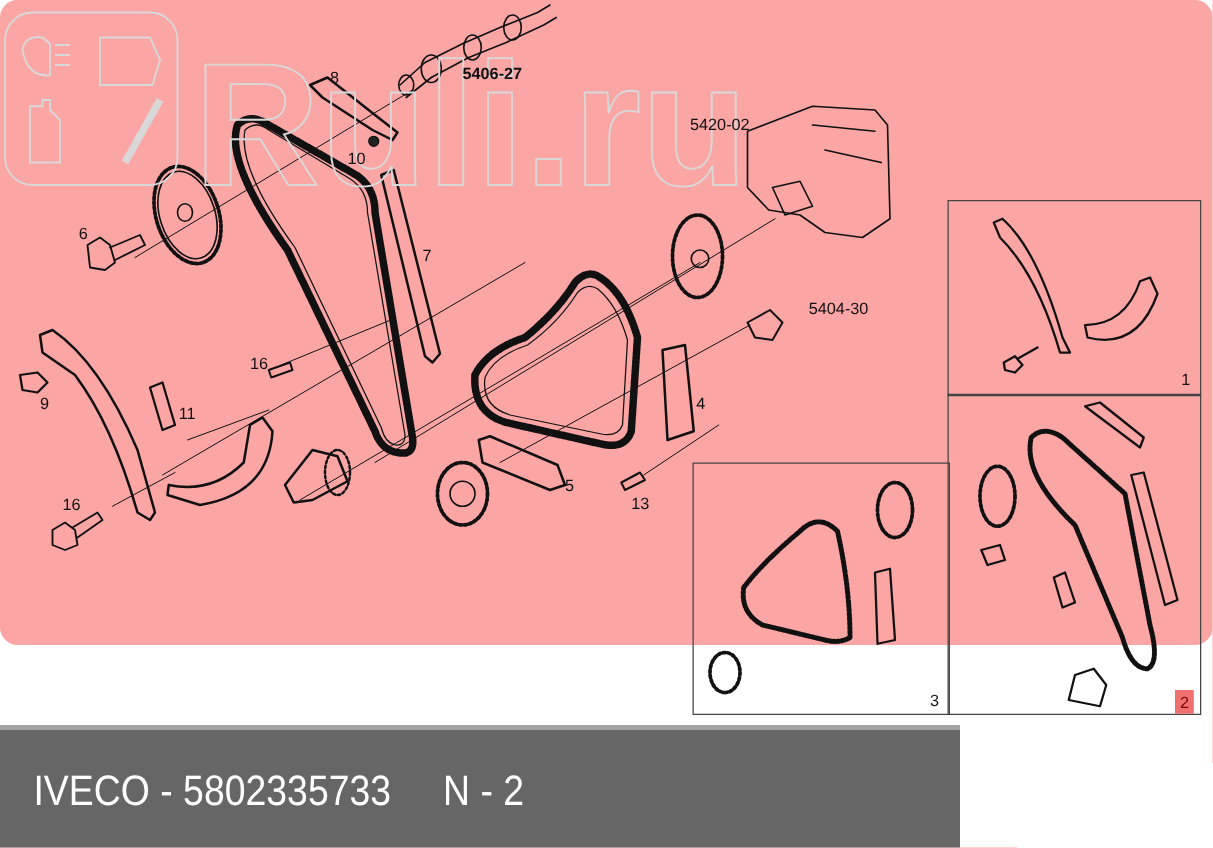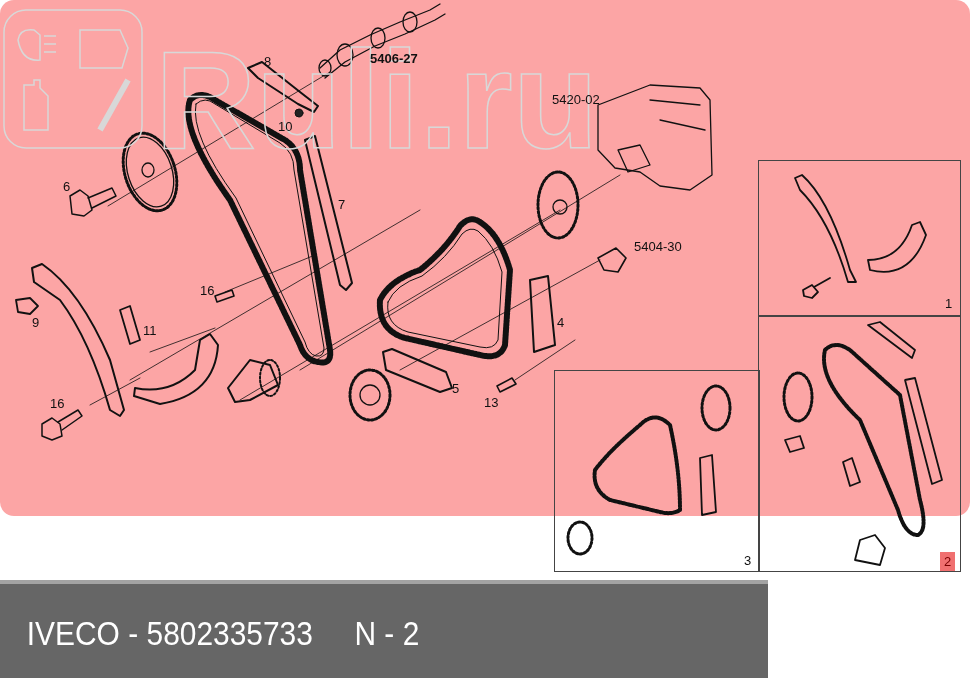--- a/index.html
+++ b/index.html
@@ -138,27 +138,27 @@
     <path d="M100 130 L128 80" stroke-width="6"></path>
     <text x="155" y="148" font-family="Liberation Sans, sans-serif" font-size="140" font-weight="bold" fill="none" stroke="#d8d8d8" stroke-width="1.5">Ruli.ru</text>
   </svg>
 
   <span class="callout" style="left:264px;top:55px;">8</span>
   <span class="callout" style="left:370px;top:52px;font-weight:bold;">5406-27</span>
   <span class="callout" style="left:278px;top:120px;">10</span>
   <span class="callout" style="left:552px;top:93px;">5420-02</span>
   <span class="callout" style="left:63px;top:180px;">6</span>
   <span class="callout" style="left:338px;top:198px;">7</span>
-  <span class="callout" style="left:634px;top:240px;text-align:center;">5404-30</span>
+  <span class="callout" style="left:647px;top:240px;text-align:center;">5404-30</span>
   <span class="callout" style="left:200px;top:284px;">16</span>
   <span class="callout" style="left:32px;top:316px;">9</span>
   <span class="callout" style="left:143px;top:324px;">11</span>
   <span class="callout" style="left:557px;top:316px;">4</span>
   <span class="callout" style="left:452px;top:382px;">5</span>
-  <span class="callout" style="left:484px;top:396px;">13</span>
+  <span class="callout" style="left:505px;top:396px;">13</span>
   <span class="callout" style="left:50px;top:397px;">16</span>
 
   <div class="panel" style="left:758px;top:160px;width:201px;height:155px;"></div>
   <span class="panel-num" style="left:945px;top:297px;">1</span>
 
   <div class="panel" style="left:758px;top:315px;width:201px;height:255px;"></div>
   <span class="panel-num hl" style="left:940px;top:552px;">2</span>
 
   <div class="panel" style="left:554px;top:370px;width:204px;height:200px;"></div>
   <span class="panel-num" style="left:744px;top:554px;">3</span>

